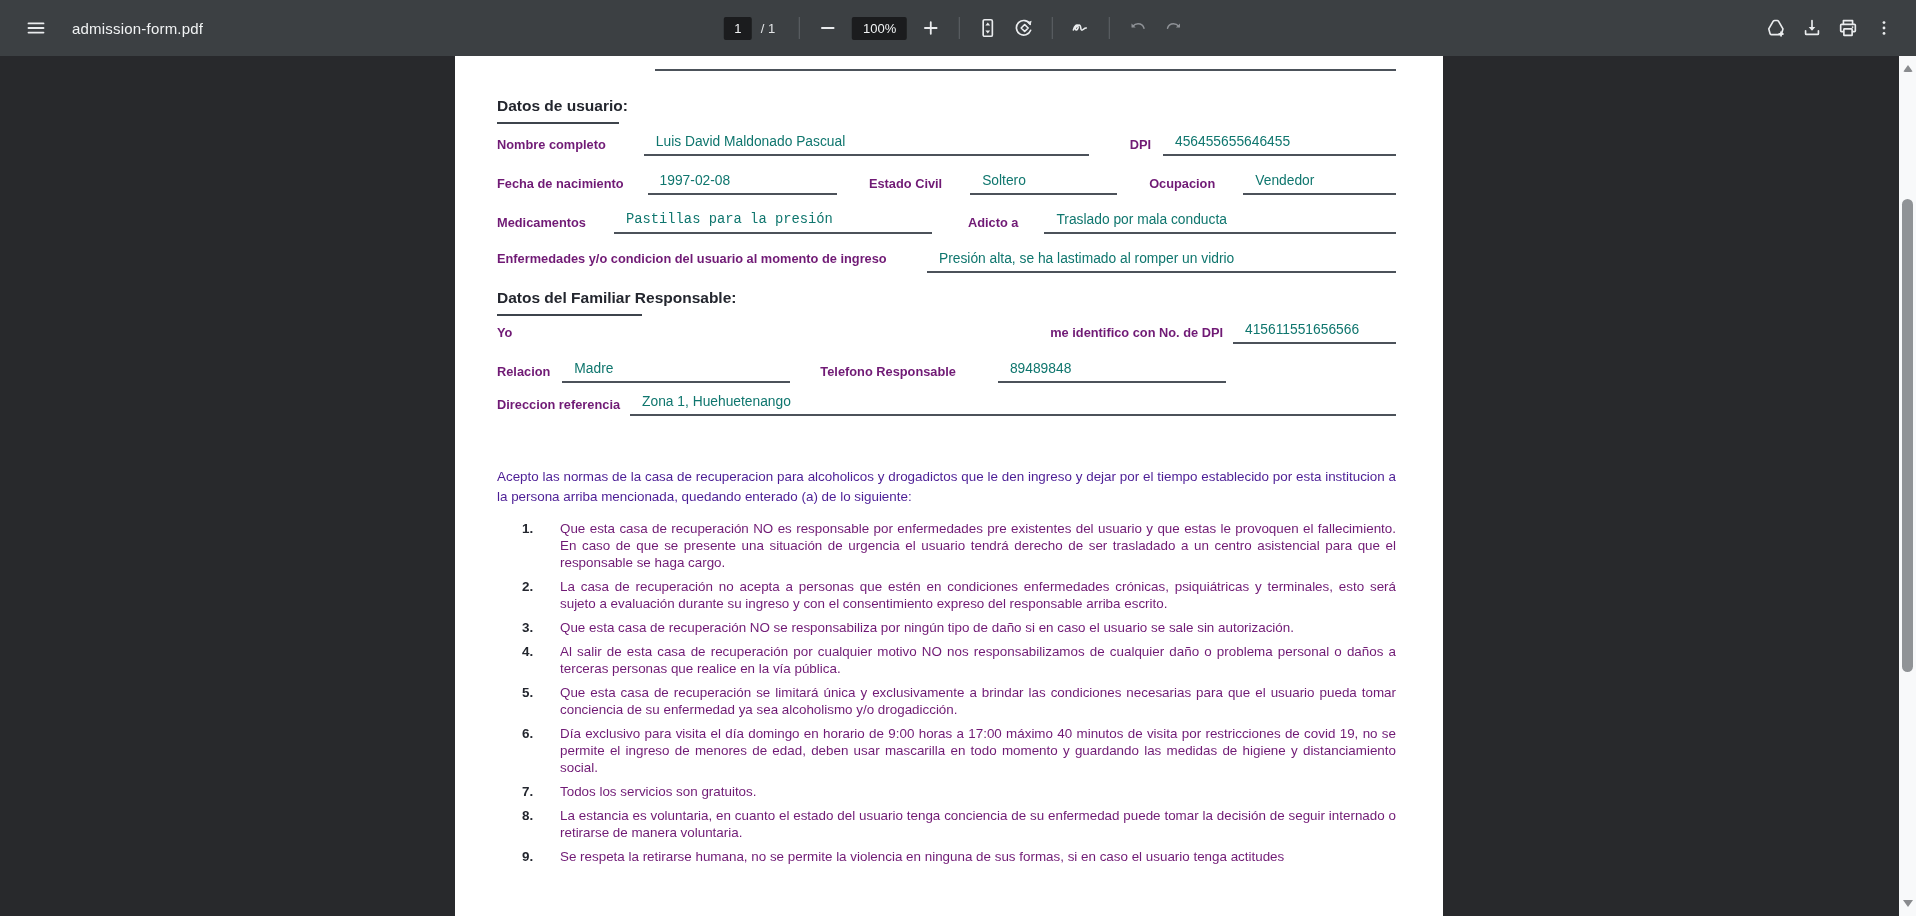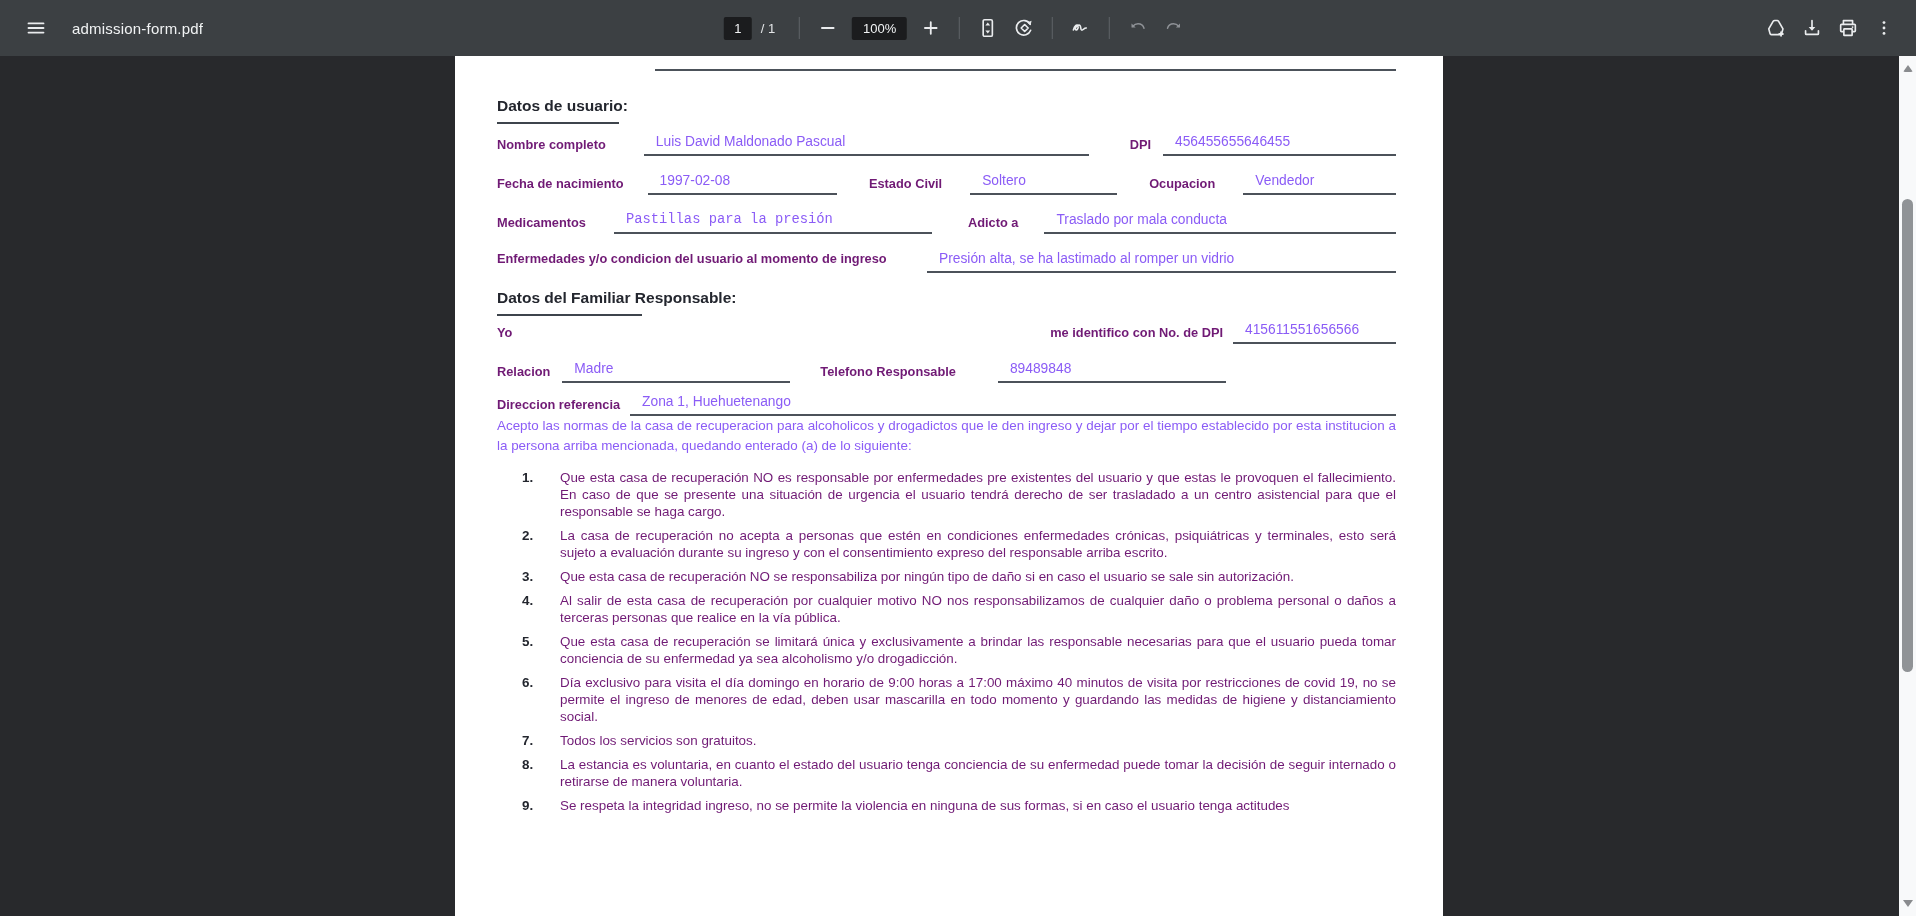--- a/index.html
+++ b/index.html
@@ -53,35 +53,35 @@
   .sec-title::after { content:''; position:absolute; left:0; bottom:-9px; height:2.5px; background:#3e444c; }
   .u1::after { width:122px; }
   .u2::after { width:145px; }
   .h-user { margin-top:26px; }
   .h-family { margin-top:16px; }
 
   .row { display:flex; align-items:flex-end; }
   .row.start { align-items:flex-start; }
   .lbl { font-weight:bold; font-size:12.8px; white-space:nowrap; padding-bottom:4px; color:#701a75; }
   .fld { border-bottom:2px solid #4c525a; font-size:13.8px; padding:0 4px 3px 12px;
-         white-space:nowrap; color:#8b5cf6; height:22px; }
+         white-space:nowrap; color:#0f766e; height:22px; }
   .grow { flex:1; }
 
   .r1 { margin-top:19px; } .r2,.r3,.r4,.r5 { margin-top:17px;gap:14px; }
   .r6 { margin-top:15px; } .r7 { margin-top:17px; } .r8 { margin-top:11px; }
 
   .w445{width:445px;} .w233{width:233px;} .w196{width:196px;} .w152{width:152px;}
   .w158{width:158px;} .w318{width:318px;font-family:Liberation Mono, monospace;} .w468{width:468px;} .w163{width:163px;}
   .w228{width:228px;}
   .ml38{margin-left:38px;} .ml10{margin-left:10px;} .ml12{margin-left:12px;} .ml14{margin-left:14px;}
   .ml16{margin-left:16px;} .ml18{margin-left:18px;} .ml22{margin-left:22px;} .ml8{margin-left:8px;}
   .ml30{margin-left:30px;} .ml42{margin-left:42px;} .mla{margin-left:auto;}
   .wrap-lbl { width:400px; white-space:normal; line-height:16px; padding-bottom:0; }
 
-  .acceptance { font-size:13.4px; line-height:20px; text-align:justify; color:#8b5cf6; }
+  .acceptance { margin-top:51px; font-size:13.4px; line-height:20px; text-align:justify; color:#4c1d95; }
   .numlist { margin-top:13px; }
   .numlist .item { display:flex; margin-top:7px; padding-left:25px; }
   .numlist .item:first-child { margin-top:0; }
   .num { width:38px; flex:none; font-weight:bold; font-size:13.4px; line-height:17px; }
   .itext { flex:1; font-size:13.4px; line-height:17px; text-align:justify; color:#701a75; }
 </style>
 </head>
 <body>
 
 <div class="toolbar">
@@ -275,37 +275,37 @@
         <div class="item">
           <span class="num">3.</span>
           <span class="itext">Que esta casa de recuperación NO se responsabiliza por ningún tipo de daño si en caso el usuario se sale sin autorización.</span>
           </div>
         <div class="item">
           <span class="num">4.</span>
           <span class="itext">Al salir de esta casa de recuperación por cualquier motivo NO nos responsabilizamos de cualquier daño o problema personal o daños a terceras personas que realice en la vía pública.</span>
           </div>
         <div class="item">
           <span class="num">5.</span>
-          <span class="itext">Que esta casa de recuperación se limitará única y exclusivamente a brindar las responsable necesarias para que el usuario pueda tomar conciencia de su enfermedad ya sea alcoholismo y/o drogadicción.</span>
+          <span class="itext">Que esta casa de recuperación se limitará única y exclusivamente a brindar las condiciones necesarias para que el usuario pueda tomar conciencia de su enfermedad ya sea alcoholismo y/o drogadicción.</span>
           </div>
         <div class="item">
           <span class="num">6.</span>
           <span class="itext">Día exclusivo para visita el día domingo en horario de 9:00 horas a 17:00 máximo 40 minutos de visita por restricciones de covid 19, no se permite el ingreso de menores de edad, deben usar mascarilla en todo momento y guardando las medidas de higiene y distanciamiento social.</span>
           </div>
         <div class="item">
           <span class="num">7.</span>
           <span class="itext">Todos los servicios son gratuitos.</span>
           </div>
         <div class="item">
           <span class="num">8.</span>
           <span class="itext">La estancia es voluntaria, en cuanto el estado del usuario tenga conciencia de su enfermedad puede tomar la decisión de seguir internado o retirarse de manera voluntaria.</span>
           </div>
         <div class="item">
           <span class="num">9.</span>
-          <span class="itext">Se respeta la integridad ingreso, no se permite la violencia en ninguna de sus formas, si en caso el usuario tenga actitudes</span>
+          <span class="itext">Se respeta la retirarse humana, no se permite la violencia en ninguna de sus formas, si en caso el usuario tenga actitudes</span>
           </div>
       </div>
     </div>
   </div>
 </div>
 
 <div class="scrollbar">
   <div class="scroll-arrow arrow-up">
     <div class="tri-up"></div>
   </div>

